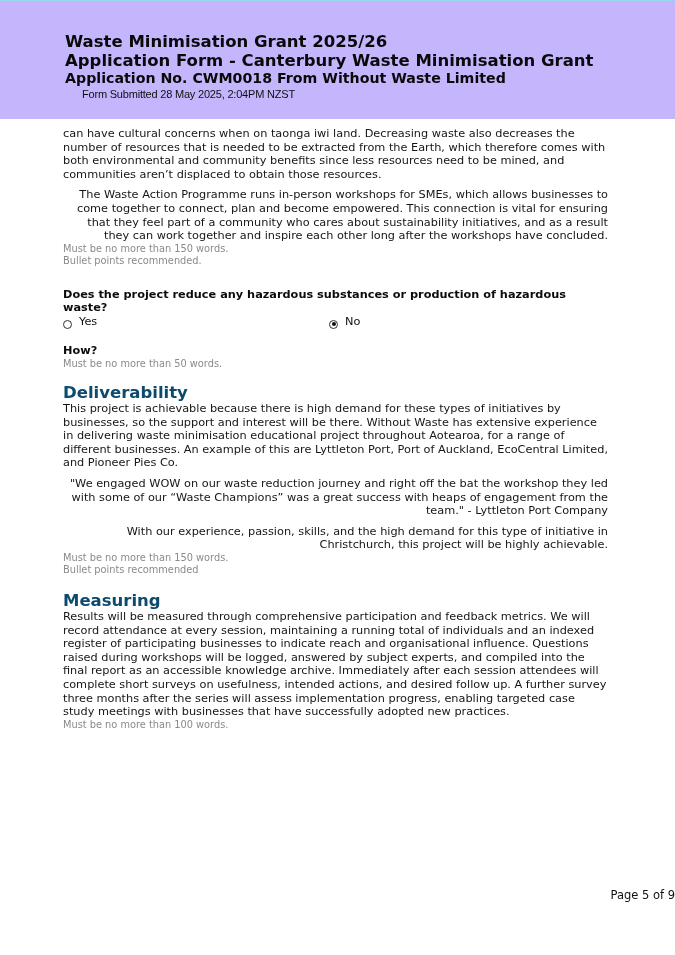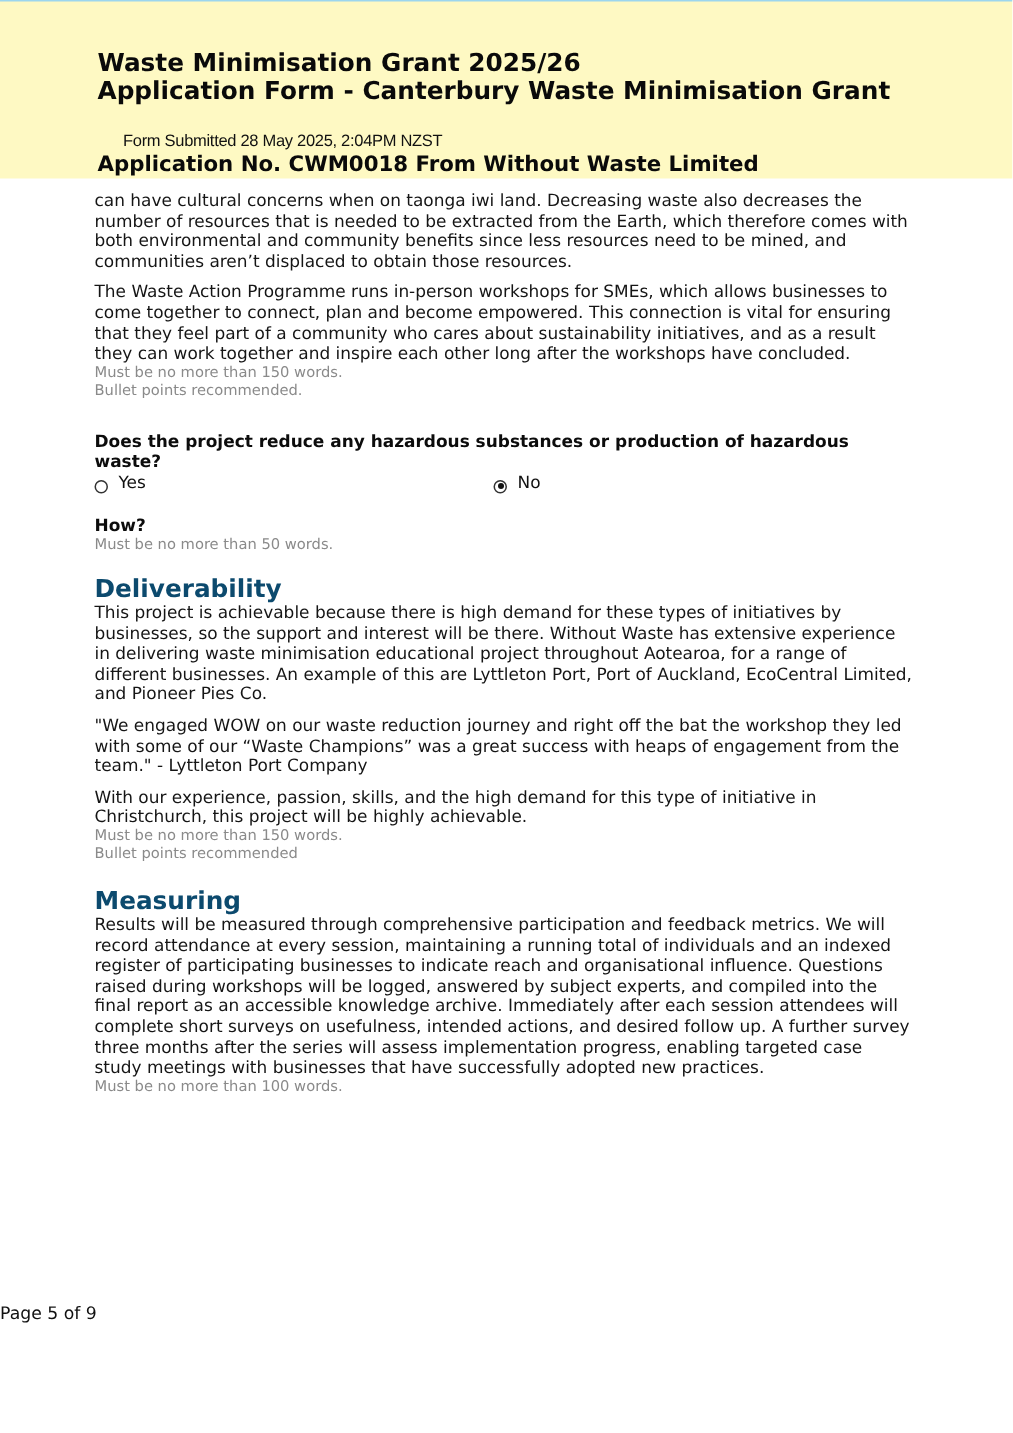--- a/index.html
+++ b/index.html
@@ -1,43 +1,43 @@
 <!DOCTYPE html>
 <html><head>
   <meta charset="utf-8">
   <style>
     * { margin: 0; padding: 0; box-sizing: border-box; }
     html, body { width: 675px; height: 955px; background: #ffffff; overflow: hidden; }
     body { font-family: "DejaVu Sans", sans-serif; color: #111; position: relative; }
     .header {
       position: absolute; left: 0; top: 0; width: 675px; height: 119px;
-      background: #fef9c3;
+      background: #c4b5fd;
       border-top: 1px solid #9cd6ee;
     }
     .header .h-title { position: absolute; left: 65px; font-weight: bold; color: #0a0a0a; white-space: nowrap; }
     .h1 { top: 31px; font-size: 16.5px; }
     .h2 { top: 50px; font-size: 16.5px; }
-    .h3 { top: 69px; font-size: 14.2px; margin-top: 32px; }
+    .h3 { top: 69px; font-size: 14.2px; }
     .h4 { position: absolute; left: 82px; top: 87px; font-family: "Liberation Sans", sans-serif; font-size: 11px; color: #111; white-space: nowrap; letter-spacing: -0.2px; }
 
     .content { position: absolute; left: 63px; top: 127px; width: 545px; }
     .para { font-size: 11.3px; line-height: 13.6px; color: #151515; }
-    .para + .para { margin-top: 7px; }
+    .para + .para { margin-top: 7px; text-align: right; }
     .hint { font-size: 9.8px; line-height: 12.5px; color: #8a8a8a; }
     .q { font-size: 11.3px; line-height: 13.6px; font-weight: bold; color: #0c0c0c; }
     .section { font-size: 16.5px; font-weight: bold; color: #0c4a6e; }
 
     .radio-row { position: relative; height: 14px; font-size: 11.3px; line-height: 14px; }
     .radio { position: absolute; top: 0; display: flex; align-items: flex-end; }
     .radio .dot { width: 9px; height: 9px; border: 1px solid #333; border-radius: 50%; margin-right: 7px; position: relative; background: #fff; }
     .radio .dot.checked::after { content: ""; position: absolute; left: 1.5px; top: 1.5px; width: 4px; height: 4px; border-radius: 50%; background: #111; }
     .radio.yes { left: 0; }
     .radio.no { left: 266px; }
 
-    .footer { position: absolute; left: 0; width: 675px; top: 868px; text-align: left; font-size: 11.5px; color: #111; }
+    .footer { position: absolute; left: 0; width: 675px; top: 888px; text-align: right; font-size: 11.5px; color: #111; }
   </style>
 </head>
 <body>
 
 <div class="header">
   <div class="h-title h1">Waste Minimisation Grant 2025/26</div>
   <div class="h-title h2">Application Form - Canterbury Waste Minimisation Grant</div>
   <div class="h-title h3">Application No. CWM0018 From Without Waste Limited</div>
   <div class="h4">Form Submitted 28 May 2025, 2:04PM NZST</div>
 </div>

